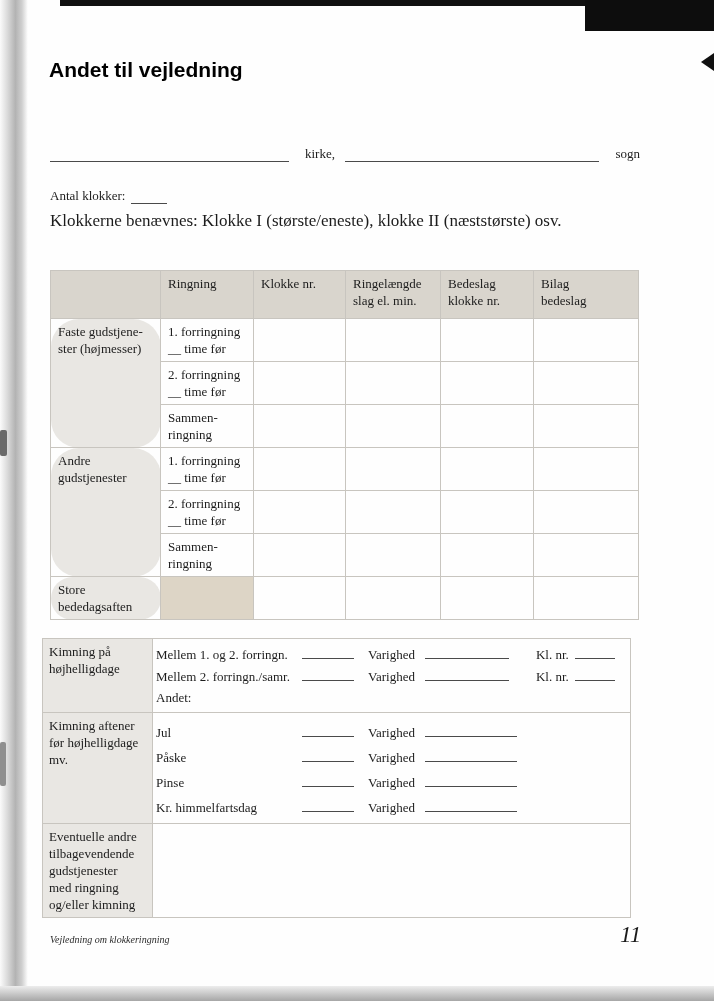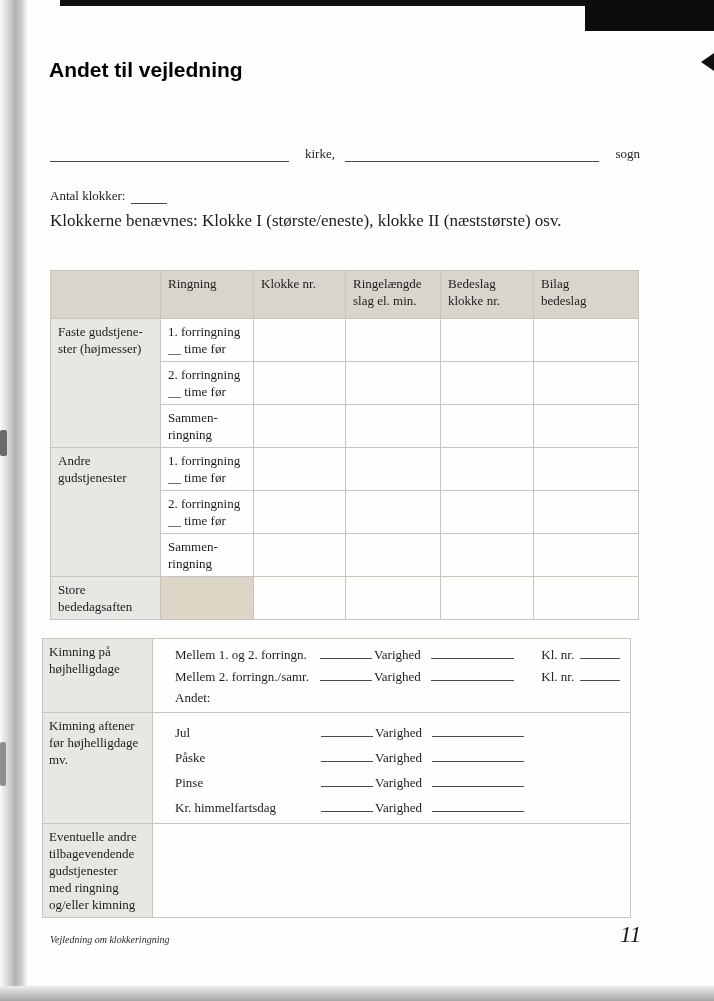--- a/index.html
+++ b/index.html
@@ -35,36 +35,36 @@
   .benaevnes { position: absolute; left: 50px; top: 211px; font-size: 17px; }
 
   
   table { border-collapse: collapse; table-layout: fixed; }
   .t1 { position: absolute; left: 50px; top: 270px; width: 588px; border: 1.5px solid #7d7a74; }
   .t1 th, .t1 td { border: 1px solid var(--line-light, #c8c5bf); text-align: left; vertical-align: top;
     padding: 4px 7px; font-size: 13px; line-height: 17px; font-weight: normal; }
   .t1 thead tr { height: 48px; }
   .t1 tbody tr { height: 42px; }
   .t1 thead th { background: var(--header-shade, #d9d5cd); }
-  .t1 td.label { background: var(--label-shade, #e9e7e3); }
+  .t1 td.label { background: var(--label-shade, #e9e7e3); border-radius: 28px; }
   .t1 td.beige { background: var(--beige-shade, #ddd5c6); }
 
   .t2 { position: absolute; left: 42px; top: 638px; width: 588px; border: 1.5px solid #7d7a74; }
   .t2 td { border: 1px solid var(--line-light, #c8c5bf); vertical-align: top; font-size: 13px; line-height: 17px; }
   .t2 td.label { background: var(--label-shade, #e9e7e3); padding: 4px 6px; }
-  .t2 td.content { padding: 6px 10px 0 22px; }
+  .t2 td.content { padding: 6px 10px 0 3px; }
   .t2 tr.s1 { height: 74px; }
   .t2 tr.s2 { height: 110px; }
   .t2 tr.s3 { height: 90px; }
   .t2 tr.s2 td.content { padding-top: 10px; }
   .crow { display: flex; align-items: baseline; height: 22px; white-space: nowrap; }
   .s2 .crow { height: 25px; }
   .w146 { display: inline-block; width: 146px; }
   .b52 { width: 52px; }
-  .varig { display: inline-block; margin-left: 2px; }
+  .varig { display: inline-block; margin-left: 14px; }
   .b84 { width: 84px; margin-left: 10px; }
   .kl { display: inline-block; margin-left: 27px; }
   .b40 { width: 40px; margin-left: 6px; }
   .b92 { width: 92px; margin-left: 10px; }
 
   
   .footer-left { position: absolute; left: 50px; top: 934px; font-style: italic; font-size: 10px; color: #2a2a2a; }
   .page-num { position: absolute; left: 620px; top: 922px; font-style: italic; font-size: 23px; color: #1a1a1a; }
 </style>
 </head>

